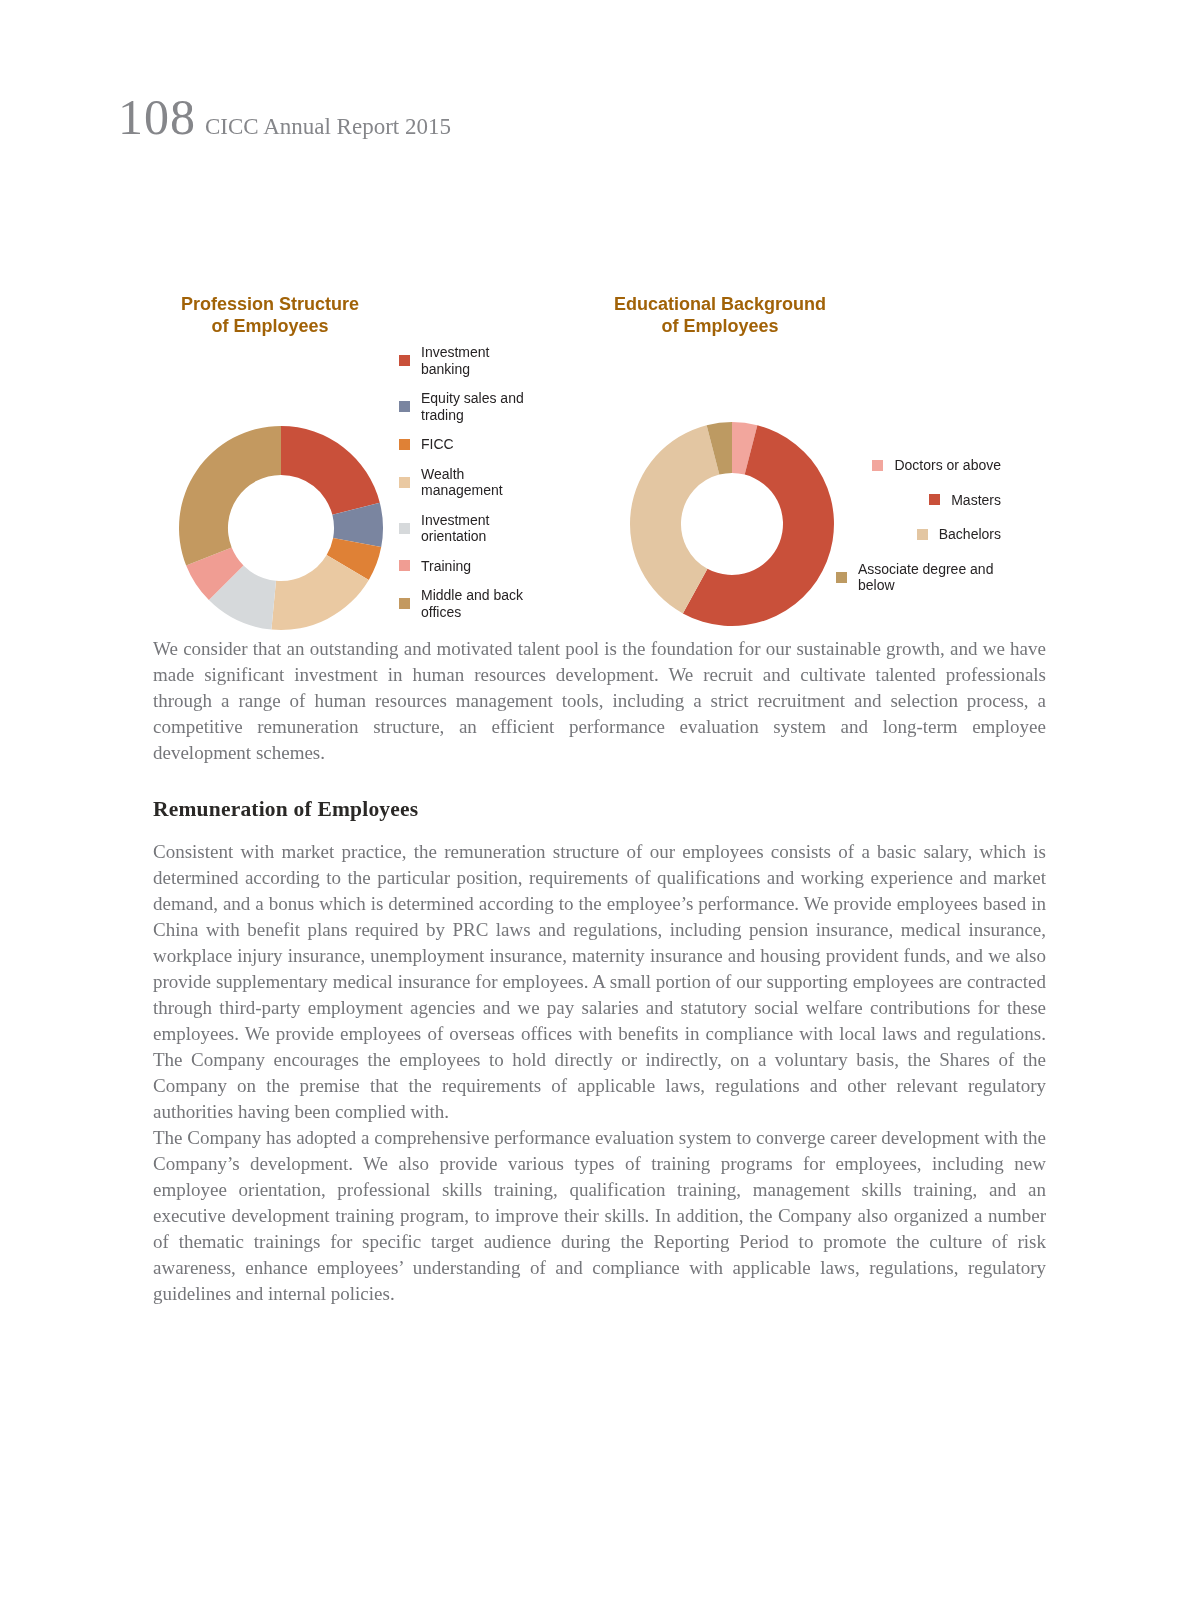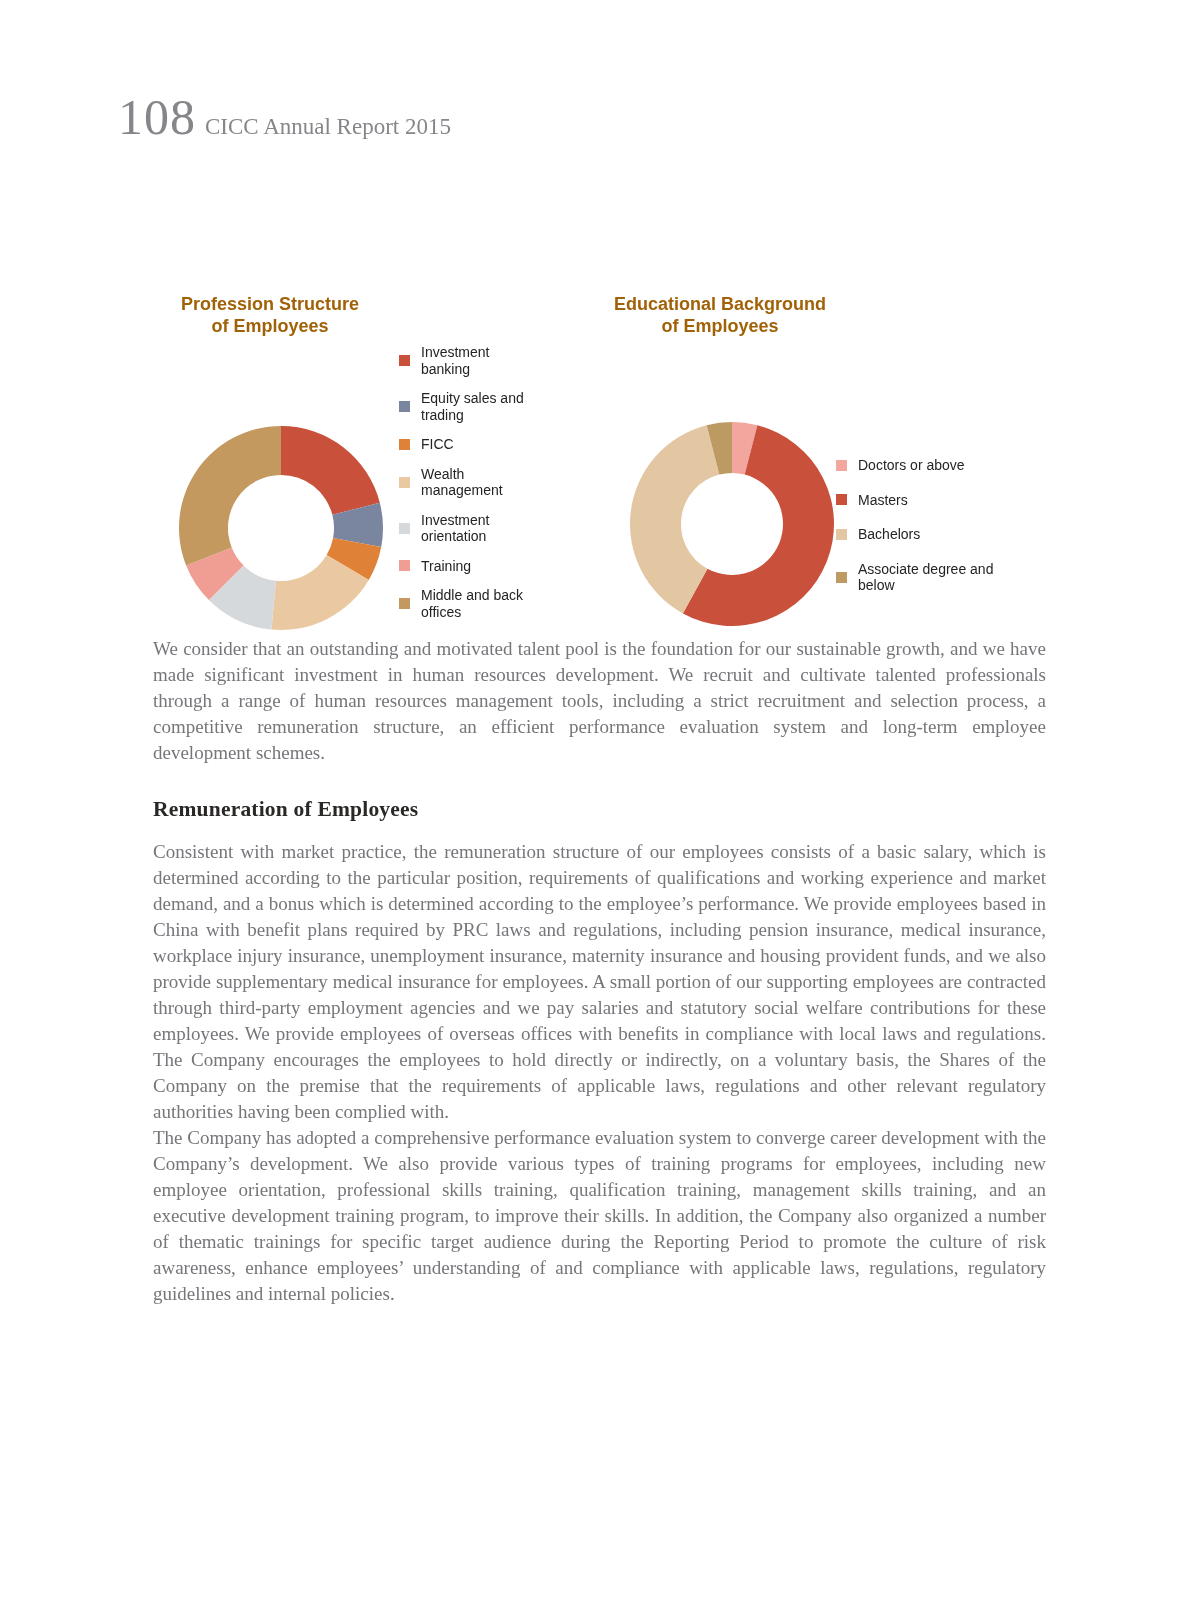--- a/index.html
+++ b/index.html
@@ -39,21 +39,21 @@
   .donut-svg { position:absolute; }
   .donut-svg.left  { left:178px; top:425px; }
   .donut-svg.right { left:629px; top:421px; }
   .legend {
     position:absolute;
     display:flex; flex-direction:column;
     font-family:"Liberation Sans", sans-serif;
     color:#262324;
   }
   .legend.left  { left:399px; top:344px; width:135px; gap:13px; }
-  .legend.right { left:836px; top:457px; width:165px; gap:18px; }
+  .legend.right { left:836px; top:457px; width:165px; gap:18px;align-items:flex-end; }
   .legend-item { display:flex; align-items:center; }
   .legend-swatch {
     flex:0 0 auto; width:11px; height:11px; margin-right:11px;
   }
   .legend-label { font-size:14px; line-height:16.5px; }
   
   .text-body {
     position:absolute; left:153px; top:636px; width:893px;
     color:#75767a;
   }

